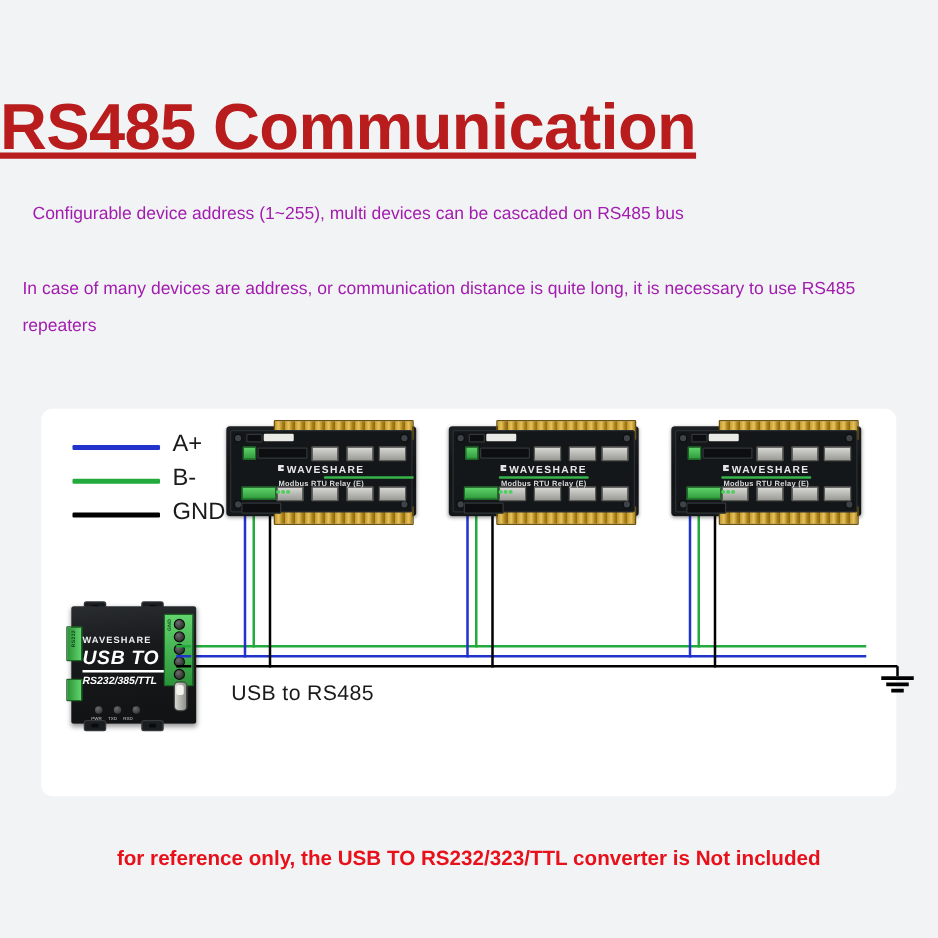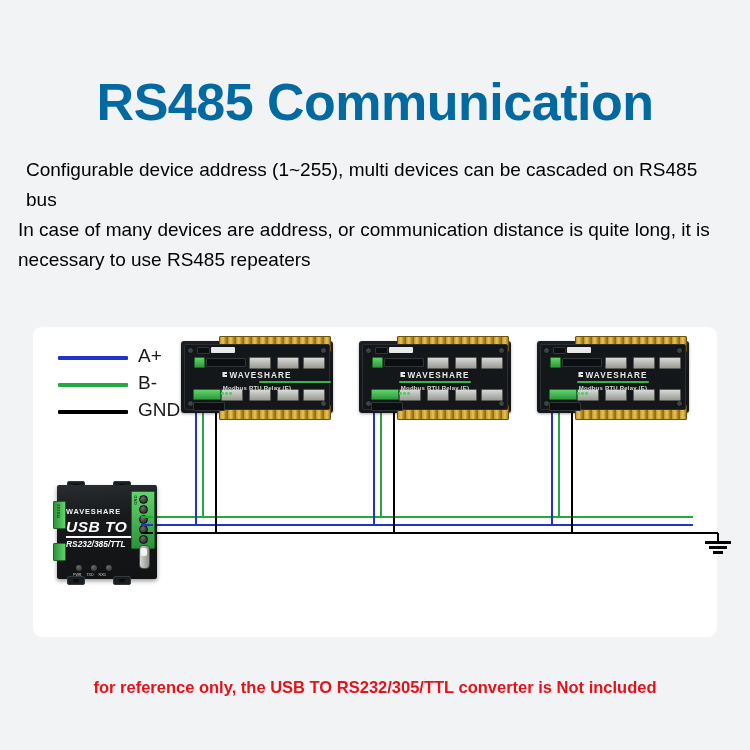--- a/index.html
+++ b/index.html
@@ -6,27 +6,28 @@
   body{
     width:750px;height:750px;
     background:#f2f3f4;
     font-family:"Liberation Sans", sans-serif;
     overflow:hidden;
     position:relative;
   }
   
   .title{
     position:absolute;left:0;top:72px;width:750px;
-    text-align:center;
-    font-size:52px;font-weight:bold;color:#0369a1;
+    text-align:left;
+    font-size:52px;font-weight:bold;color:#b91c1c;
     letter-spacing:-0.5px;
     font-family:"Liberation Sans", sans-serif;
+    text-decoration:underline;
   }
   .para{
-    position:absolute;color:#000000;font-size:19px;
+    position:absolute;color:#a21caf;font-size:14px;
     font-family:"Liberation Sans", sans-serif;
     line-height:30px;
   }
   #para1{left:26px;top:155px;width:700px;}
   #para2{left:18px;top:215px;width:714px;}
 
   
   .panel{
     position:absolute;left:33px;top:327px;width:684px;height:310px;
     background:#ffffff;border-radius:9px;
@@ -398,15 +399,16 @@
       </div>
     <div class="usb-ear" style="left:62px;bottom:0;">
         <i class="eh"></i>
       </div>
   </div>
 
   <div class="wire wh green" style="left:108px;top:189px;width:12px;"></div>
   <div class="wire wh blue" style="left:108px;top:197px;width:12px;"></div>
   <div class="wire wh black" style="left:108px;top:205px;width:12px;"></div>
 
+  <div class="usb-caption" style="left:152px;top:218px;">USB to RS485</div>
 </div>
 
-<div class="footer">for reference only, the USB TO RS232/305/TTL converter is Not included</div>
+<div class="footer">for reference only, the USB TO RS232/323/TTL converter is Not included</div>
 
 </body></html>

